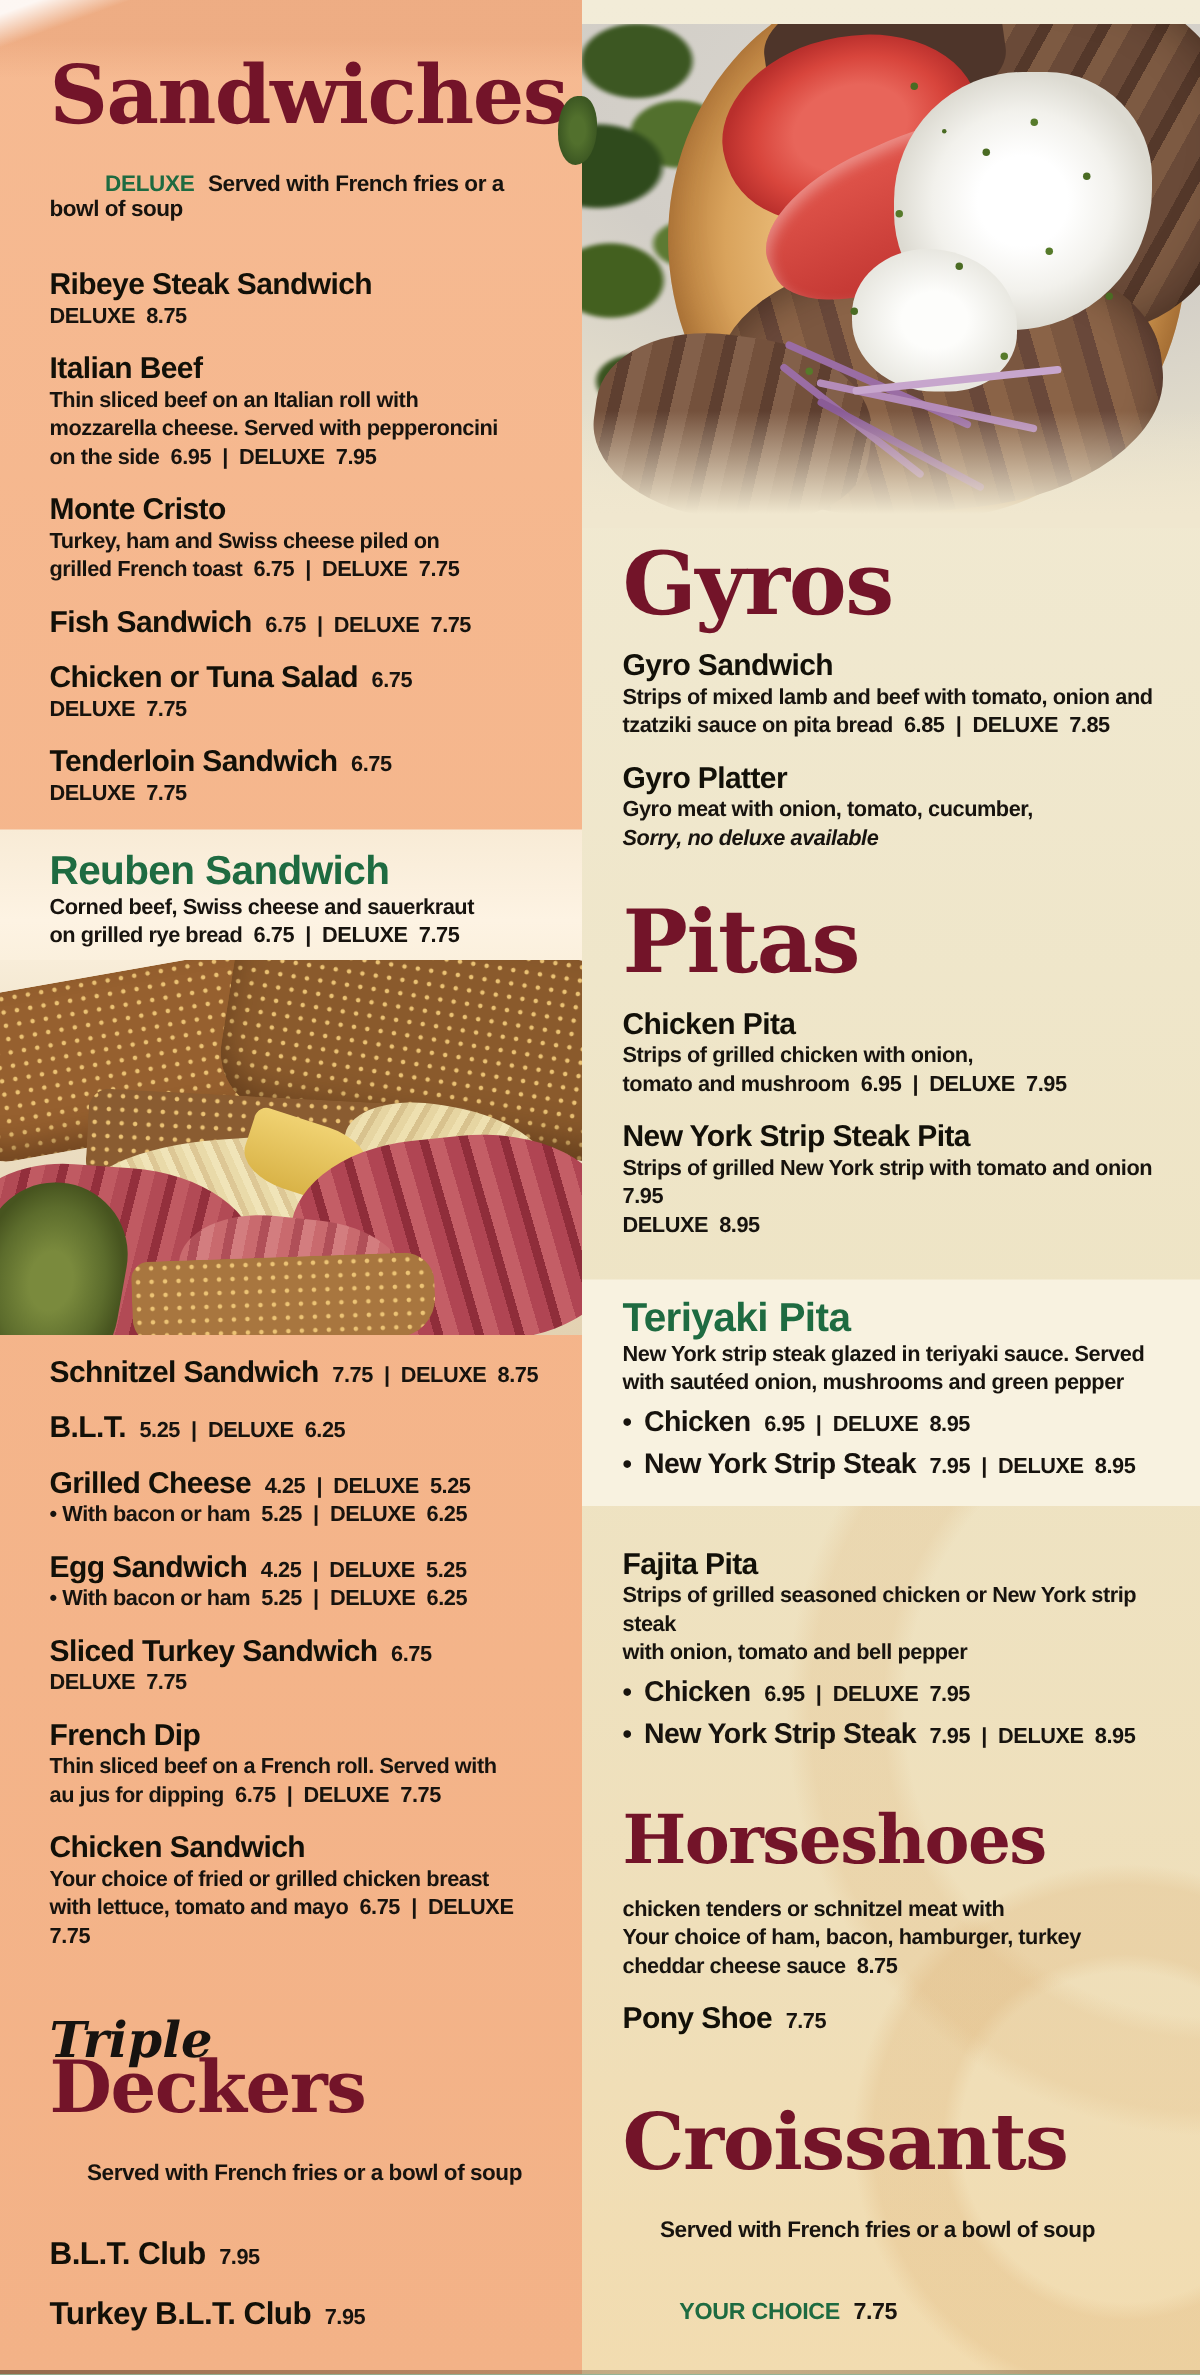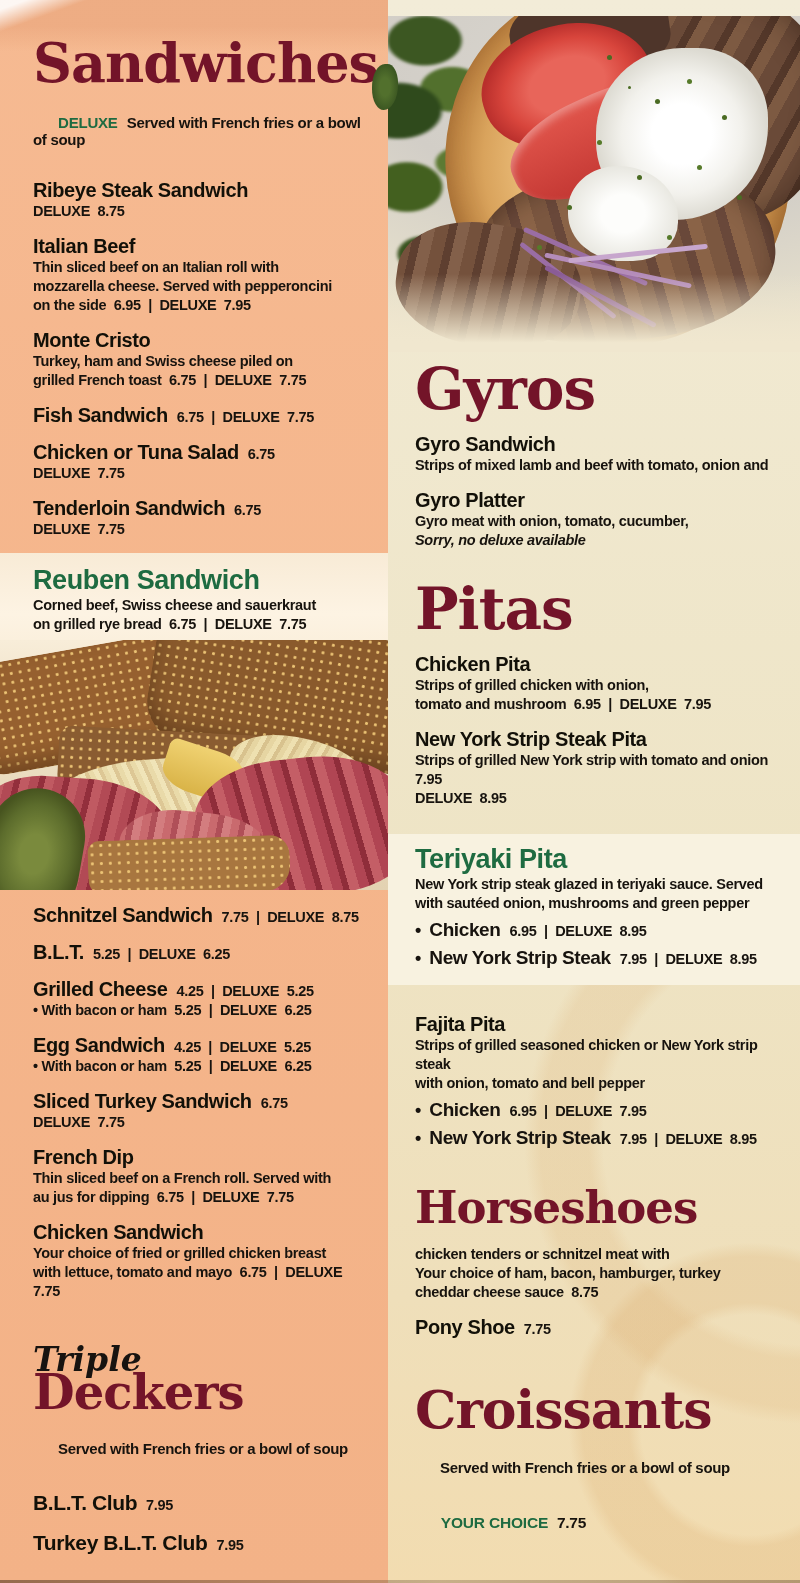--- a/index.html
+++ b/index.html
@@ -26,21 +26,21 @@
              margin:0;line-height:1.02;letter-spacing:-1px;}
   .t-sand{font-size:54px;}
   .t-gyros{font-size:58px;margin-top:8px;}
   .t-pitas{font-size:58px;margin-top:30px;}
   .t-horse{font-size:45px;margin-top:36px;}
   .t-crois{font-size:52px;margin-top:44px;}
   .t-deck{font-size:48px;margin-top:-8px;}
   .script-word{font-family:"DejaVu Serif",serif;font-style:italic;font-weight:bold;
                font-size:33px;color:#171310;margin-top:42px;line-height:1;}
   .deluxe-line{margin-top:6px;font-size:15px;font-weight:bold;white-space:pre-wrap;}
-  .green-label{color:#1e6b41;margin-right:9px;letter-spacing:-.2px;}
+  .green-label{color:#1e6b41;margin-right:9px;letter-spacing:-.2px;margin-left:12px;}
   .note-text{color:#17130e;letter-spacing:-.3px;}
   .item{margin-top:14px;}
   .iname{font-size:20px;font-weight:bold;letter-spacing:-.4px;line-height:23px;color:#121008;}
   .iname.big{font-size:27px;color:#1e6b41;line-height:31px;letter-spacing:-.4px;}
   .iprice{font-size:14.5px;font-weight:bold;margin-left:9px;letter-spacing:-.3px;white-space:pre-wrap;margin-top:40px;}
   .desc{font-size:14.5px;font-weight:bold;line-height:19px;letter-spacing:-.3px;white-space:pre-wrap;color:#17130e;}
   .desc.italic{font-style:italic;}
   .bullet-line{margin-top:6px;}
   .dot{font-size:18px;font-weight:bold;margin-right:8px;}
   .b-name{font-size:19px;font-weight:bold;letter-spacing:-.4px;}
@@ -269,20 +269,21 @@
       <div class="g-on5"></div>
       <div class="g-specks"></div>
       <div class="g-fade"></div>
     </div>
 
     <h1 class="sec-title t-gyros">Gyros</h1>
 
     <div class="item">
       <div><span class="iname">Gyro Sandwich</span></div>
       <div class="desc">Strips of mixed lamb and beef with tomato, onion and</div>
+      <div class="desc">tzatziki sauce on pita bread  6.85  |  DELUXE  7.85</div>
     </div>
 
     <div class="item">
       <div><span class="iname">Gyro Platter</span></div>
       <div class="desc">Gyro meat with onion, tomato, cucumber,</div>
       <div class="desc italic">Sorry, no deluxe available</div>
     </div>
 
     <h1 class="sec-title t-pitas">Pitas</h1>
 

